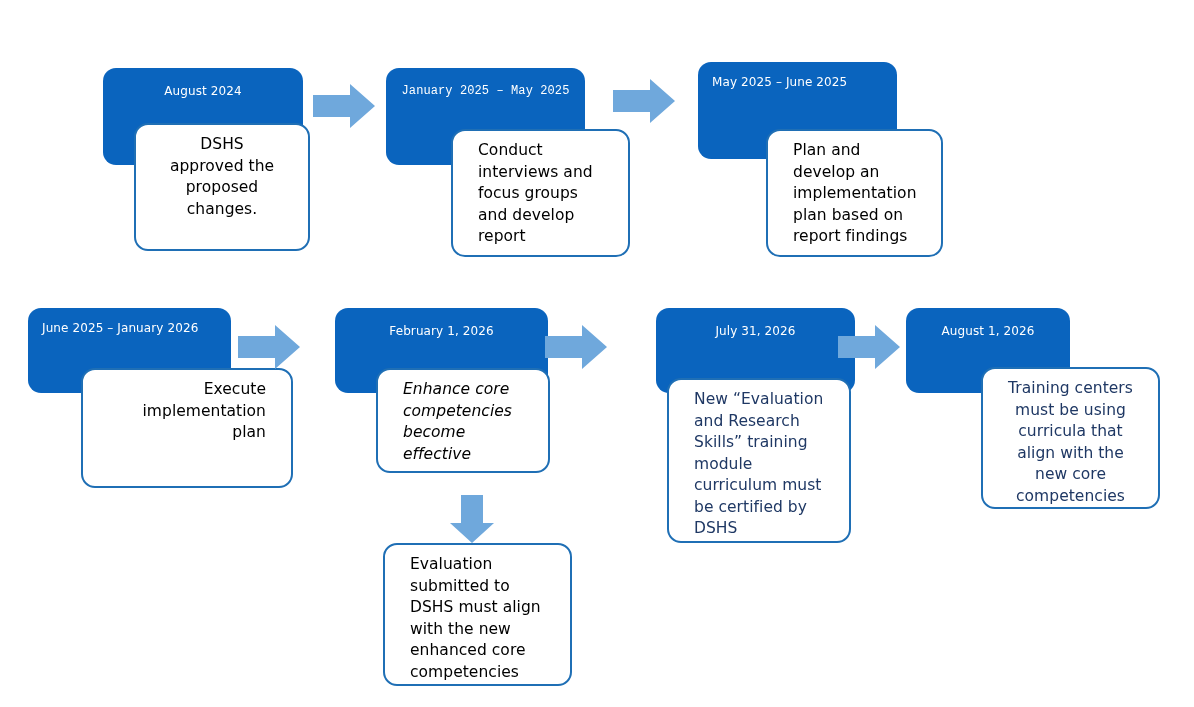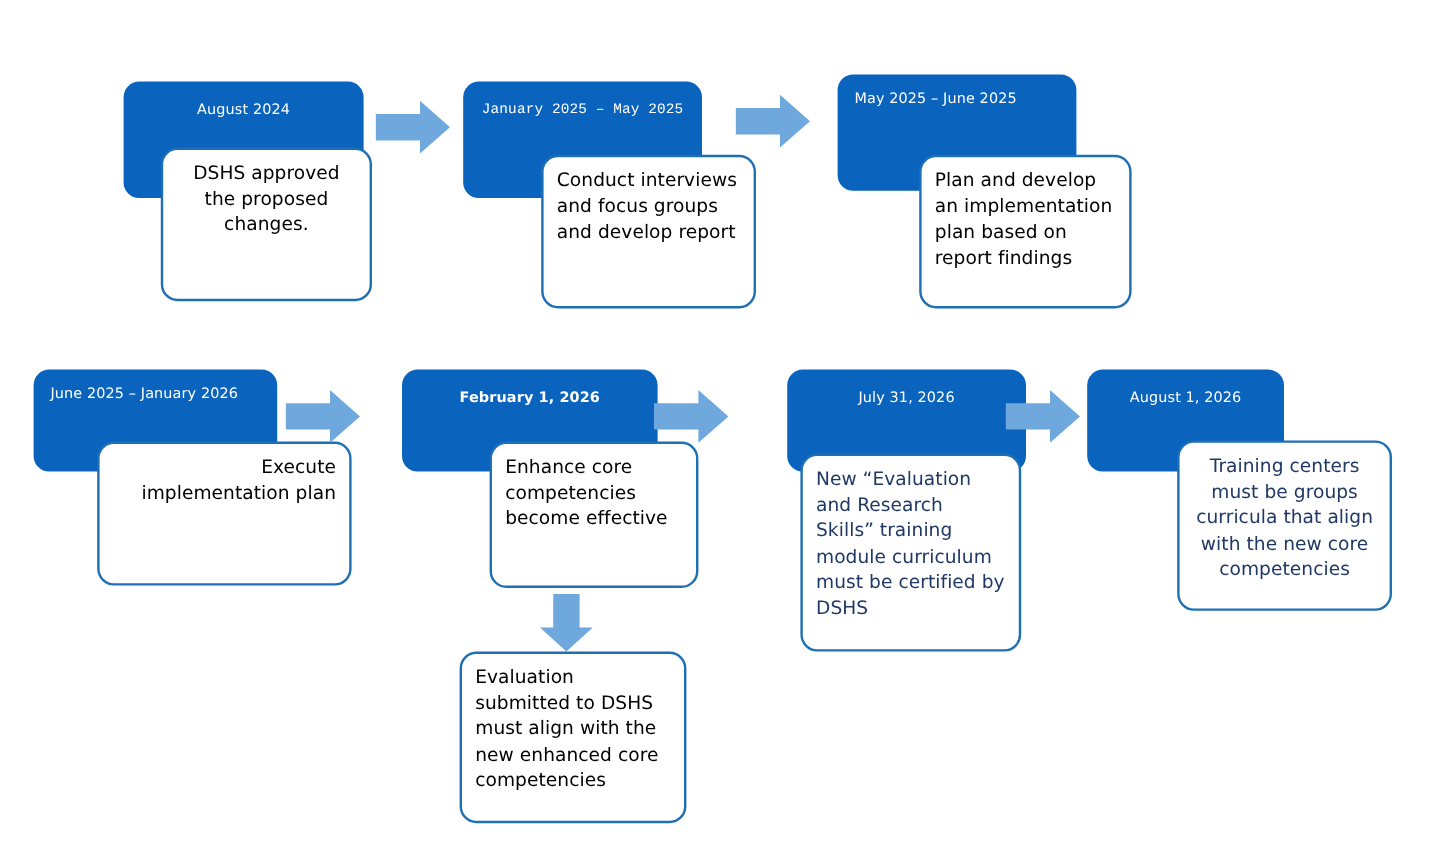--- a/index.html
+++ b/index.html
@@ -30,21 +30,21 @@
   
   .note{
     position:absolute;
     background:#ffffff;
     border:2px solid #1F6FB5;
     border-radius:14px;
     box-sizing:border-box;
     font-size:15.5px;
     line-height:21.5px;
     color:#000000;
-    padding:9px 11px;
+    padding:9px 25px;
     letter-spacing:.05px;
   }
   .note.navy{color:#1F3864;}
   .note.ctr{text-align:center;}
   .note.lft{text-align:left;}
 
   
   .arrow-r, .arrow-d{position:absolute;}
   .arrow-r svg,.arrow-d svg{display:block;}
 </style>
@@ -85,22 +85,22 @@
     <div class="note lft" style="left:81px;top:368px;width:212px;height:120px;text-align:right;">Execute implementation plan</div>
   </div>
 
   <div class="arrow-r" style="left:238px;top:325px;">
     <svg width="62" height="44" viewBox="0 0 62 44" aria-hidden="true">
       <polygon points="0,11 37,11 37,0 62,22 37,44 37,33 0,33" fill="#6FA8DC"></polygon>
     </svg>
   </div>
 
   <div class="stage">
-    <div class="hdr ctr" style="left:335px;top:308px;width:213px;height:85px;font-weight:bold;">February 1, 2026</div>
-    <div class="note lft" style="left:408px;top:368px;width:174px;height:122px;">Enhance core competencies become effective</div>
+    <div class="hdr ctr" style="left:335px;top:308px;width:213px;height:85px;">February 1, 2026</div>
+    <div class="note lft" style="left:376px;top:368px;width:174px;height:105px;font-style:italic;">Enhance core competencies become effective</div>
   </div>
 
   <div class="arrow-r" style="left:545px;top:325px;">
     <svg width="62" height="44" viewBox="0 0 62 44" aria-hidden="true">
       <polygon points="0,11 37,11 37,0 62,22 37,44 37,33 0,33" fill="#6FA8DC"></polygon>
     </svg>
   </div>
 
   <div class="arrow-d" style="left:450px;top:495px;">
     <svg width="44" height="48" viewBox="0 0 44 48" aria-hidden="true">
@@ -116,16 +116,16 @@
   </div>
 
   <div class="arrow-r" style="left:838px;top:325px;">
     <svg width="62" height="44" viewBox="0 0 62 44" aria-hidden="true">
       <polygon points="0,11 37,11 37,0 62,22 37,44 37,33 0,33" fill="#6FA8DC"></polygon>
     </svg>
   </div>
 
   <div class="stage">
     <div class="hdr ctr" style="left:906px;top:308px;width:164px;height:85px;">August 1, 2026</div>
-    <div class="note navy ctr" style="left:981px;top:367px;width:179px;height:142px;">Training centers must be groups curricula that align with the new core competencies</div>
+    <div class="note navy ctr" style="left:981px;top:367px;width:179px;height:142px;">Training centers must be using curricula that align with the new core competencies</div>
   </div>
 
 </div>
 
 </body></html>

